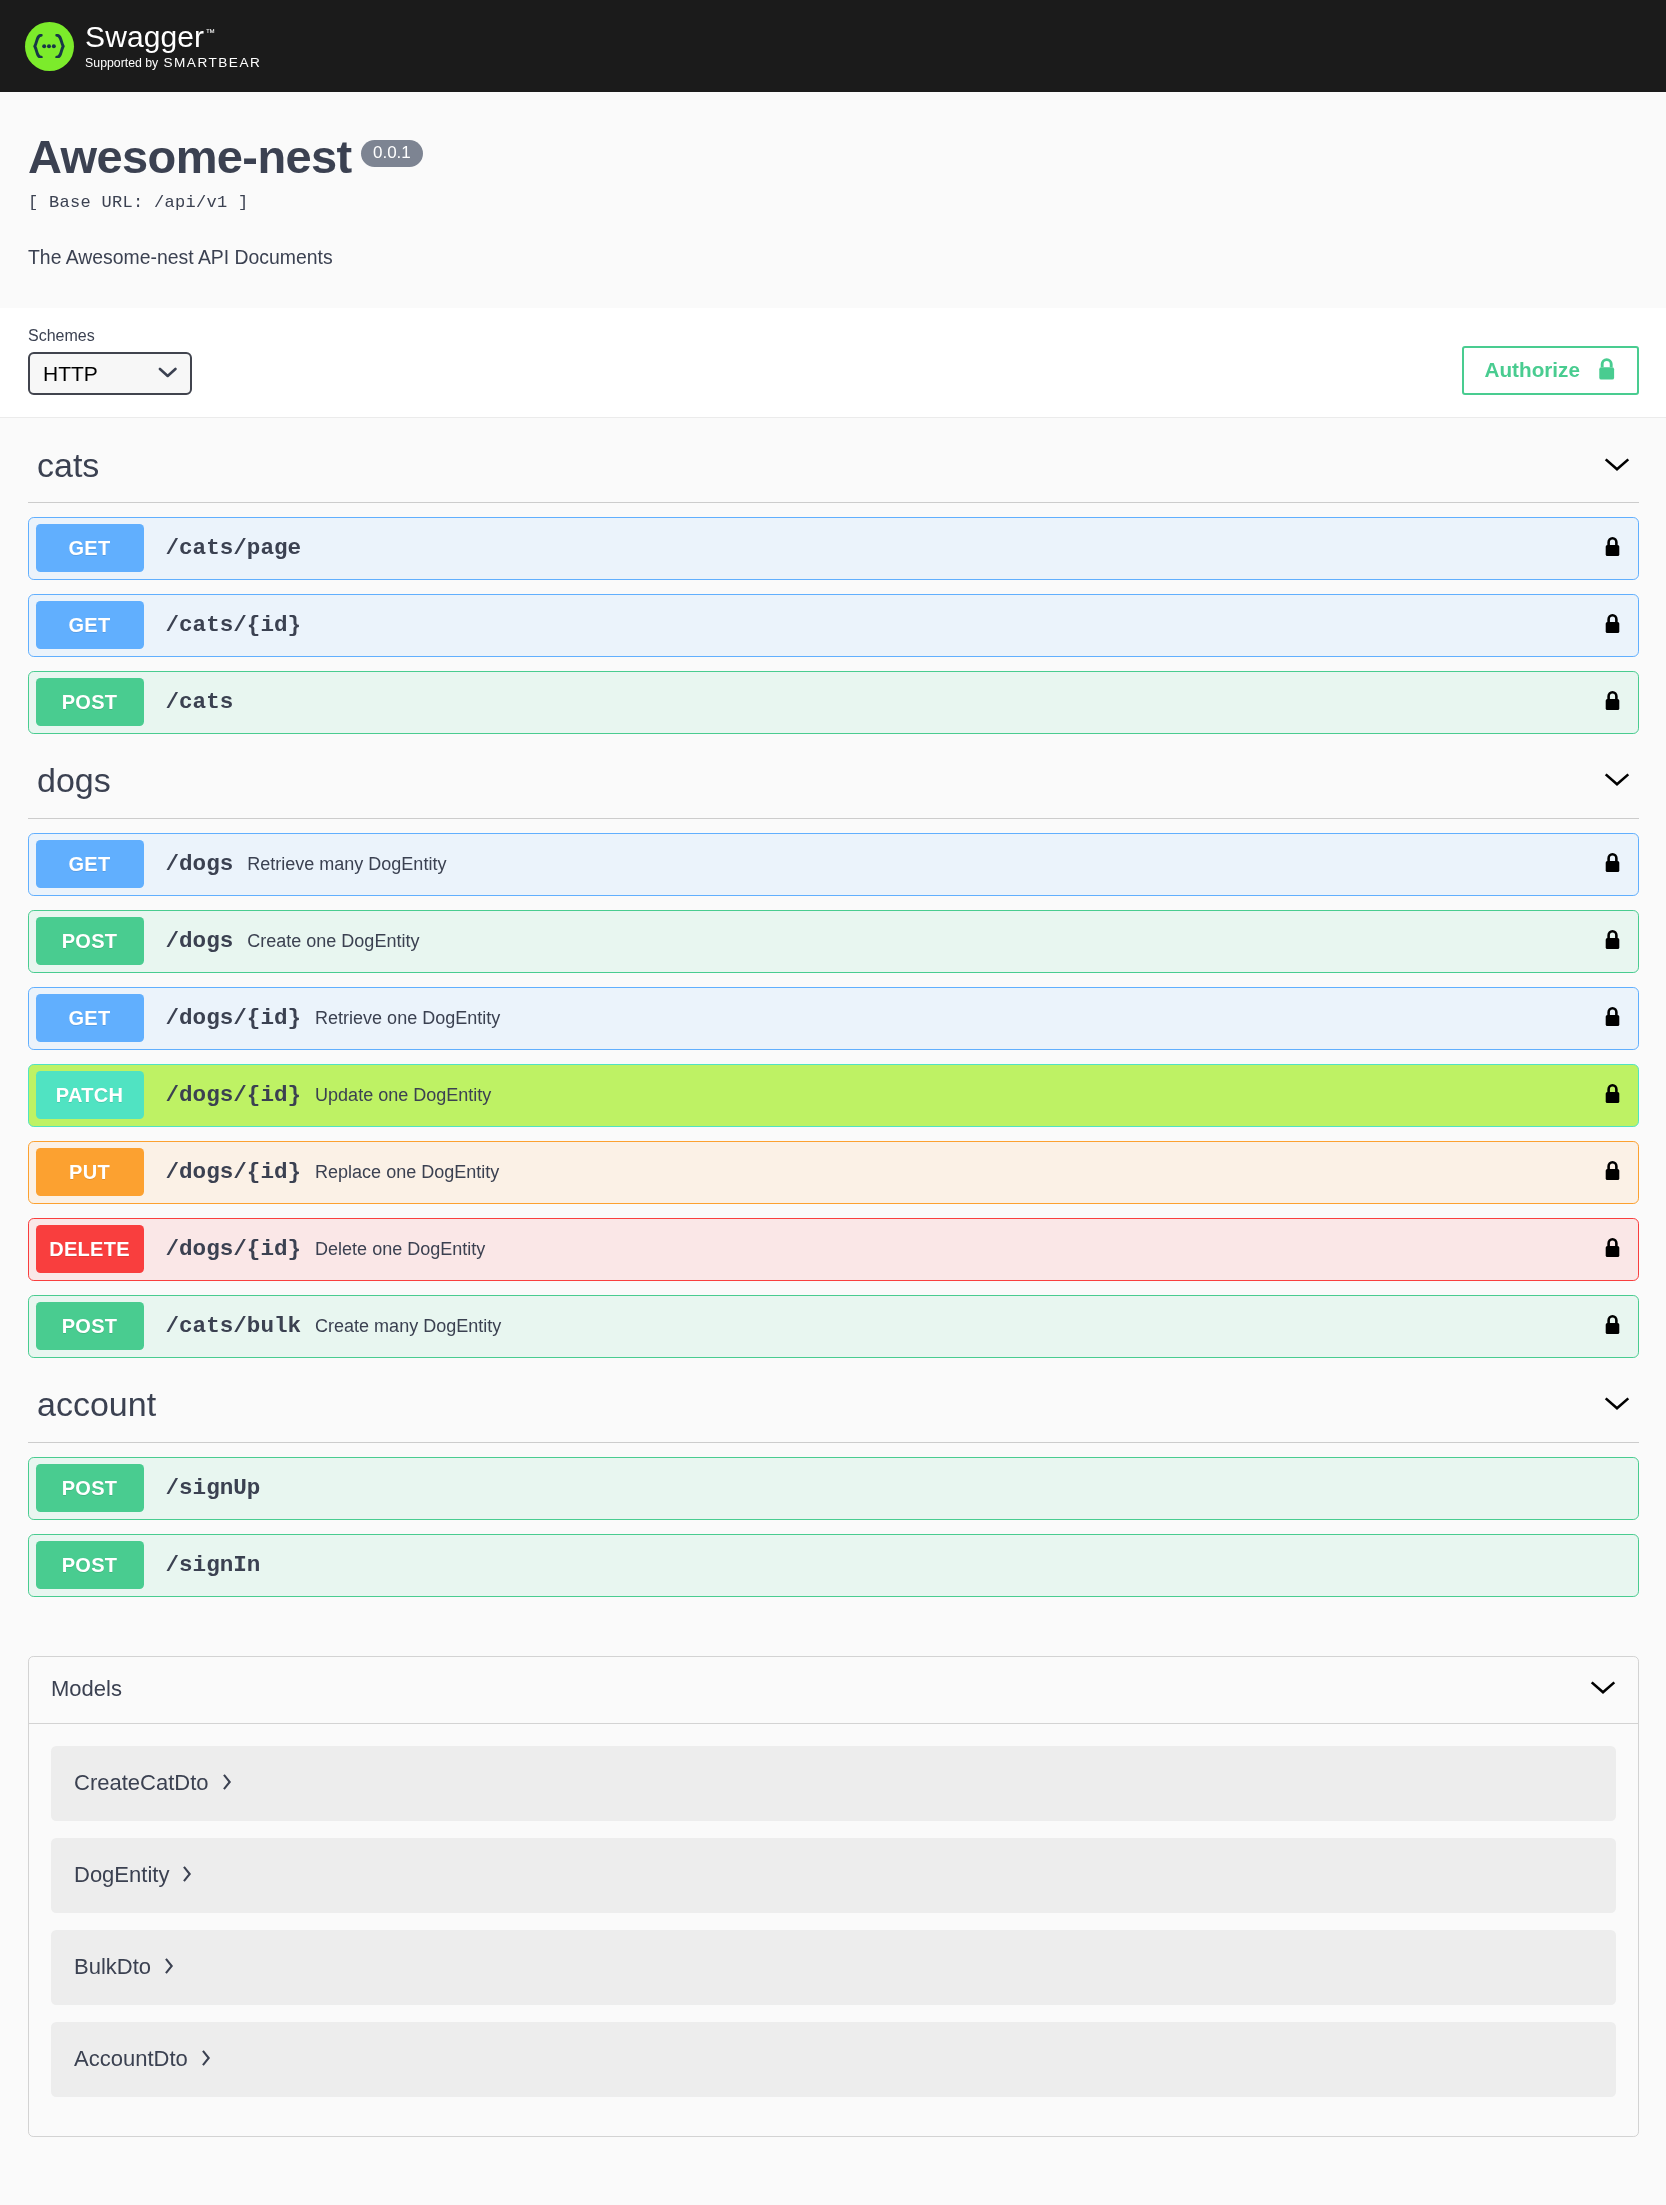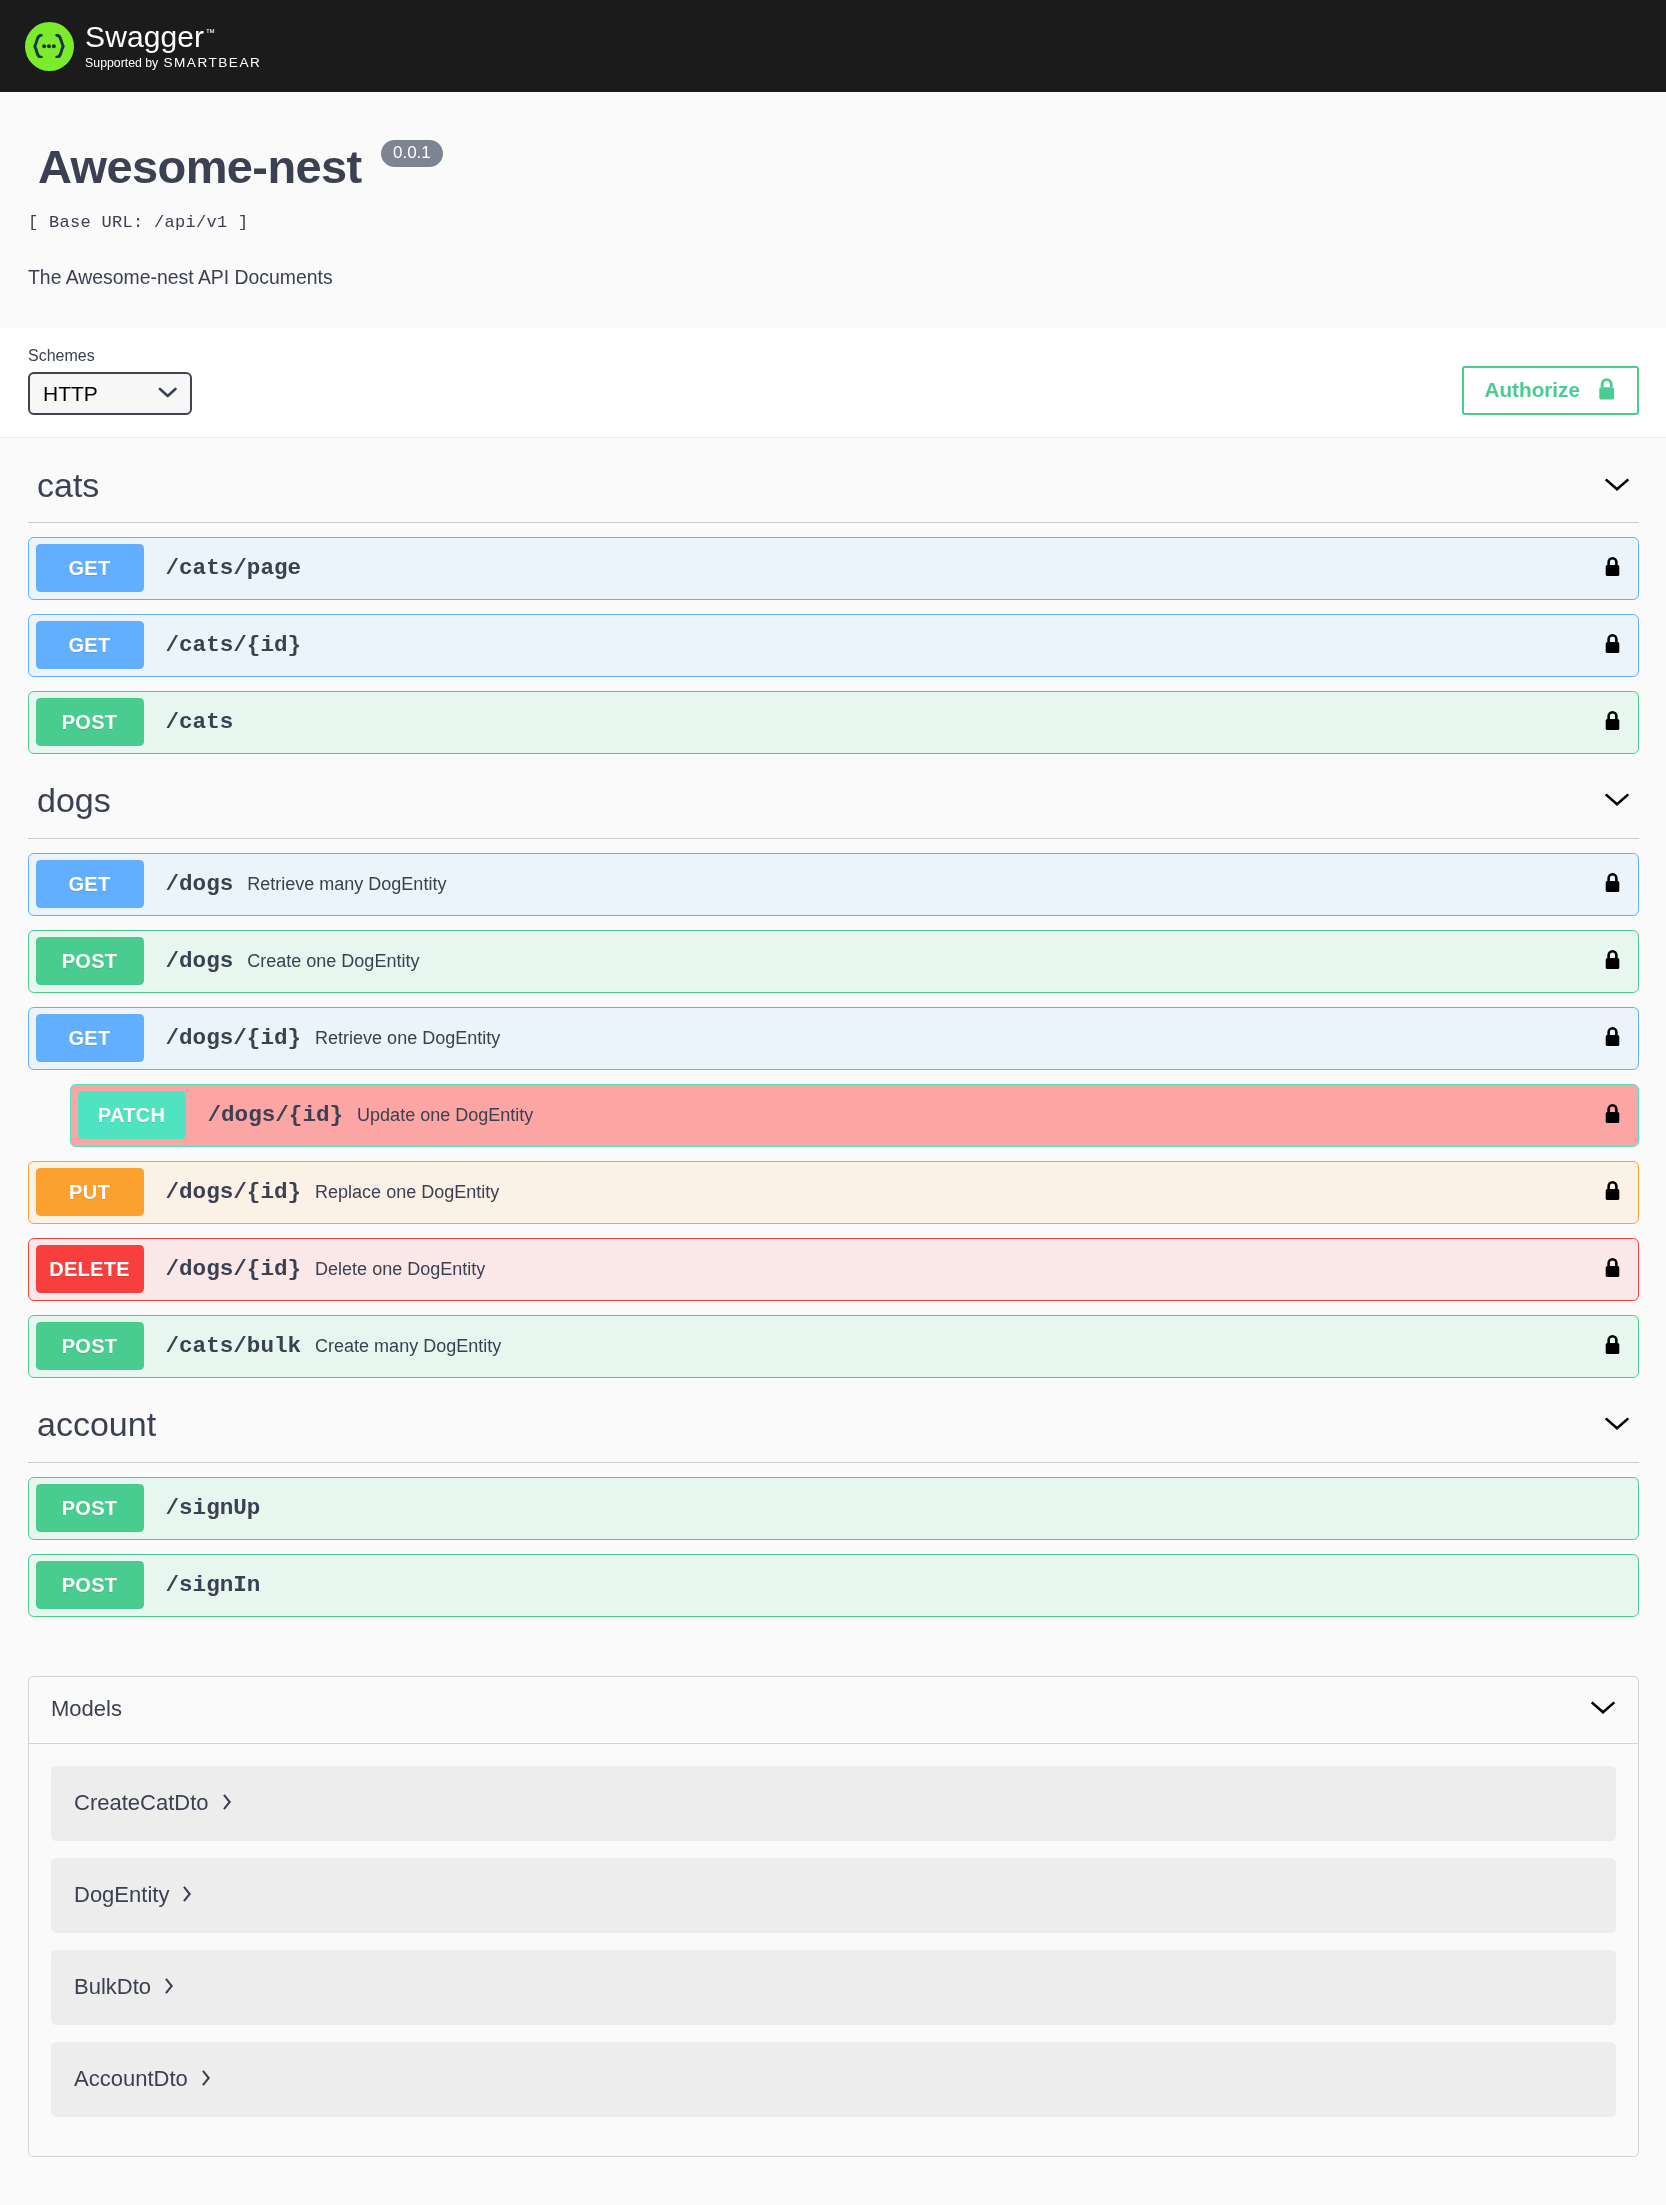--- a/index.html
+++ b/index.html
@@ -49,21 +49,21 @@
   
   .info-block {
     background: #fafafa;
     padding: 40px 28px 39px 28px;
   }
   .title-row { display: flex; align-items: flex-start; gap: 9px; }
   .api-title {
     font-size: 47px;
     font-weight: 600;
     color: #3b4151;
-    margin: 10px;
+    margin: 0;
     line-height: 1.05;
     letter-spacing: -0.6px;
   }
   .version-badge {
     background: #7d8492;
     color: #ffffff;
     font-size: 17px;
     font-weight: 400;
     border-radius: 39px;
     padding: 4.5px 12.3px 5.8px 12.3px;
@@ -190,21 +190,21 @@
 
   
   .m-get    { background: #61affe; }
   .m-post   { background: #49cc90; }
   .m-patch  { background: #50e3c2; }
   .m-put    { background: #fca130; }
   .m-delete { background: #f93e3e; }
 
   .op.get    { background: #ebf3fb; border: 1.9px solid #61affe; }
   .op.post   { background: #e8f6f0; border: 1.9px solid #49cc90; }
-  .op.patch  { background: #fca5a5; border: 1.9px solid #50e3c2; margin-left: 42px; }
+  .op.patch  { background: #bef264; border: 1.9px solid #50e3c2; }
   .op.put    { background: #fbf1e6; border: 1.9px solid #fca130; }
   .op.delete { background: #fae7e7; border: 1.9px solid #f93e3e; }
 
   .op.delete .op-method { width: 108px; }
 
   
   .models {
     margin: 59px 0 77px 0;
     border: 1.9px solid #d3d3d3;
     border-radius: 5.2px;

